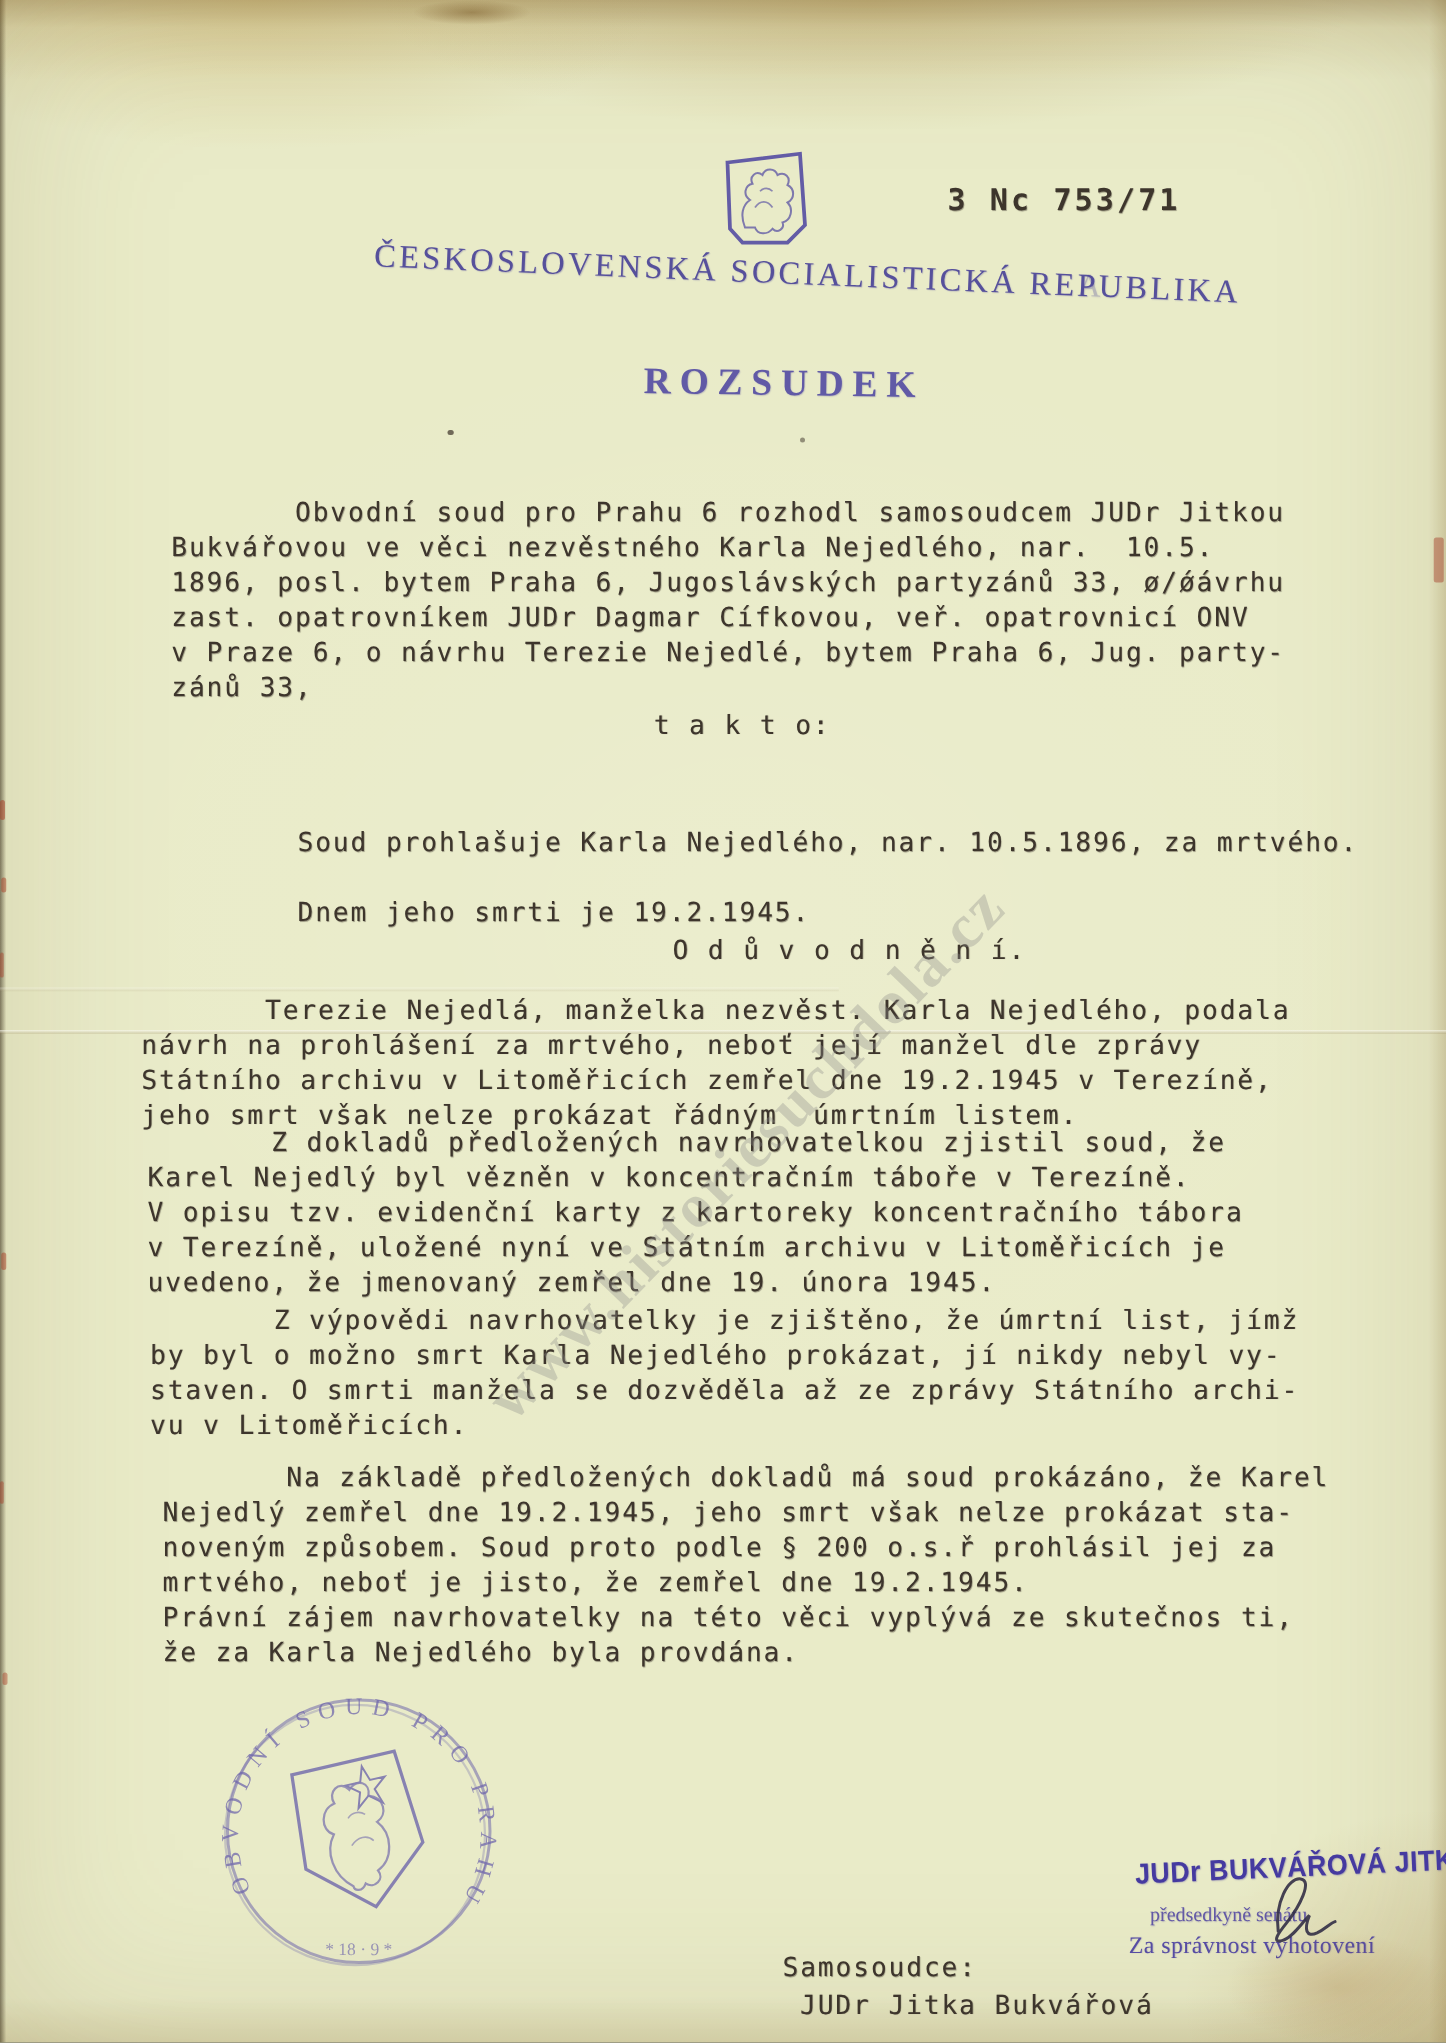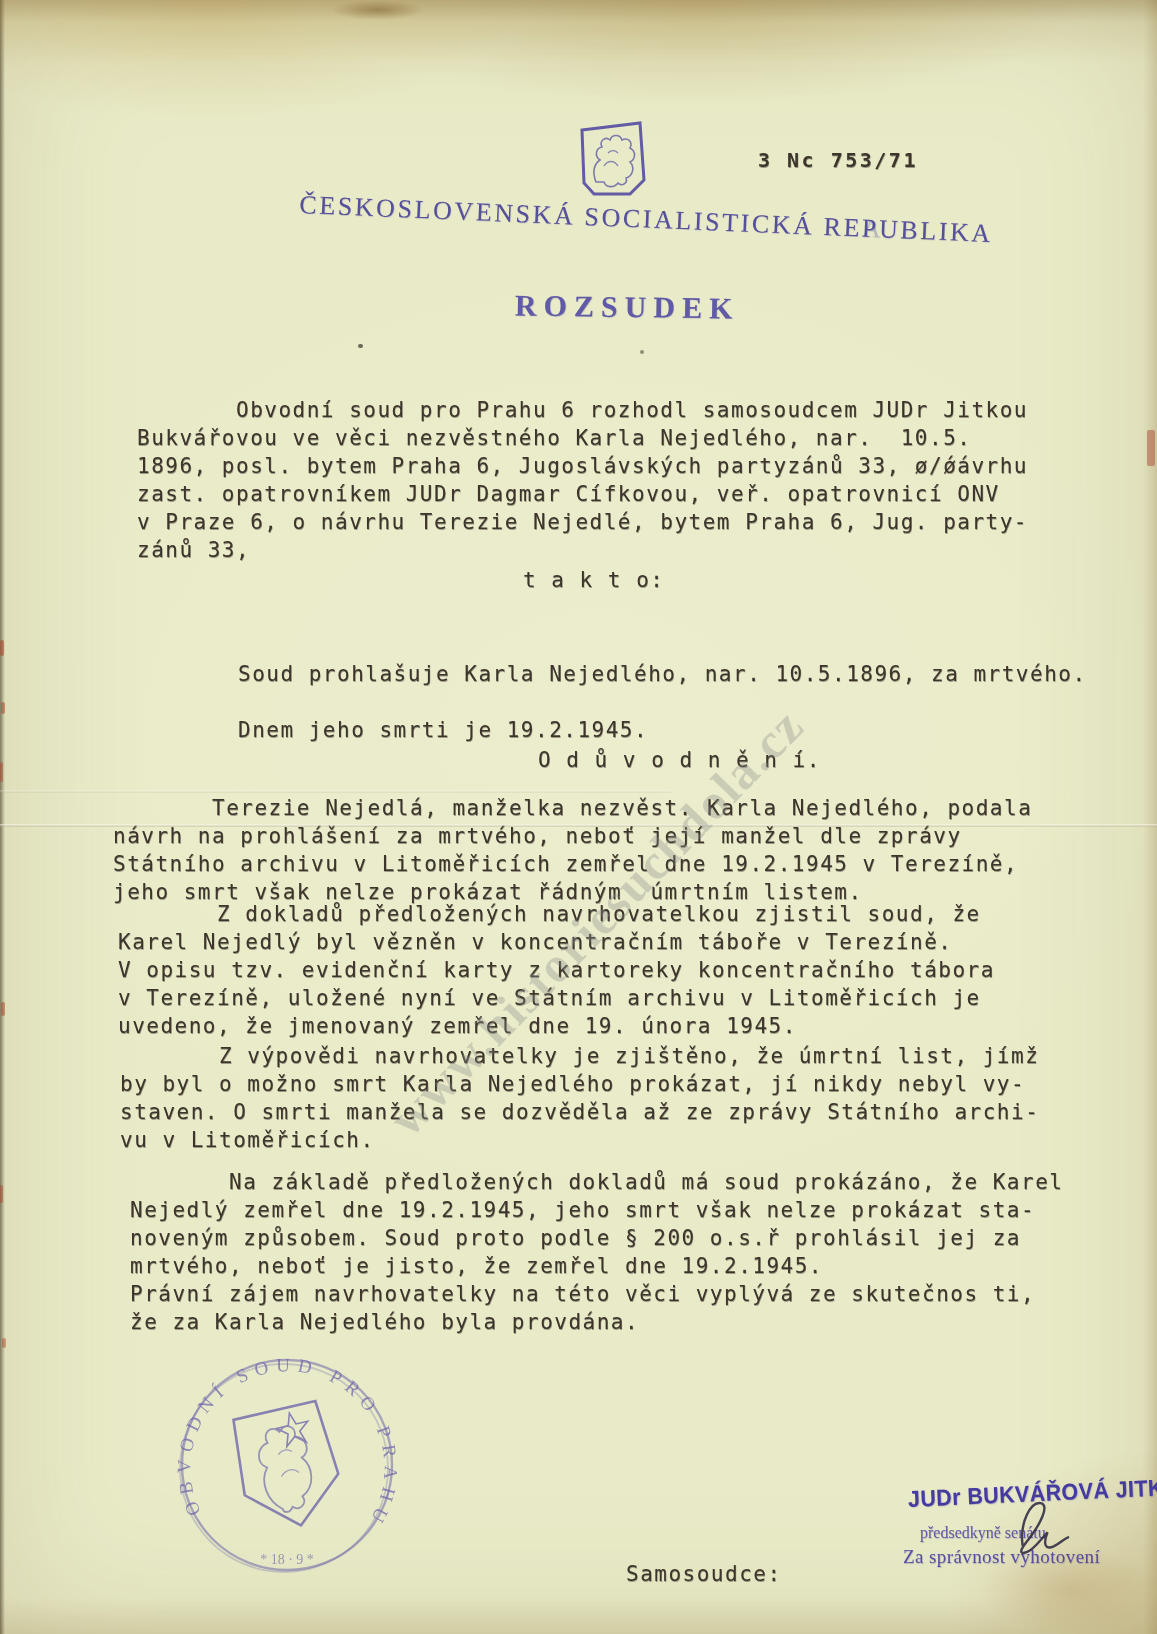--- a/index.html
+++ b/index.html
@@ -60,21 +60,21 @@
   <div style="position:absolute;left:578px;top:120px;">
     <svg width="70" height="80" viewBox="0 0 70 80">
       <g stroke="#4c43a0" fill="none" opacity="0.85">
         <path d="M4,10 L62,3 L66,60 L52,74 L16,74 L6,63 Z" stroke-width="3"></path>
         <path d="M18,62 C14,52 16,44 22,40 C16,36 18,28 24,27 C21,21 27,16 32,20 C34,14 42,14 44,20 C50,17 55,22 52,28 C58,31 58,39 52,42 C57,47 55,56 48,58 C50,63 44,67 40,63 C36,68 28,68 26,62 Z" stroke-width="1.6" opacity="0.8"></path>
         <path d="M26,46 C30,40 36,40 40,46 M30,33 C33,30 37,30 40,33" stroke-width="1.4" opacity="0.7"></path>
       </g>
     </svg>
   </div>
 
-  <pre class="typed bold" style="left:758px;top:146px;font-size:20px;letter-spacing:2.5px;text-align:center;">3 Nc 753/71</pre>
+  <pre class="typed bold" style="left:758px;top:146px;font-size:24px;letter-spacing:2.5px;text-align:center;">3 Nc 753/71</pre>
 
   <p class="stamp-text country" style="left:300px;top:190px;">ČESKOSLOVENSKÁ SOCIALISTICKÁ REPUBLIKA</p>
   <p class="stamp-text country-ghost" style="left:862px;top:214px;">A</p>
 
   <p class="stamp-text rozsudek" style="left:515px;top:290px;">ROZSUDEK</p>
 
   <pre class="typed" style="left:137px;top:396px;">       Obvodní soud pro Prahu 6 rozhodl samosoudcem JUDr Jitkou
 Bukvářovou ve věci nezvěstného Karla Nejedlého, nar.  10.5.
 1896, posl. bytem Praha 6, Jugoslávských partyzánů 33, ø/ǿávrhu
 zast. opatrovníkem JUDr Dagmar Cífkovou, veř. opatrovnicí ONV
@@ -97,20 +97,21 @@
 by byl o možno smrt Karla Nejedlého prokázat, jí nikdy nebyl vy-
 staven. O smrti manžela se dozvěděla až ze zprávy Státního archi-
 vu v Litoměřicích.</pre>
   <pre class="typed" style="left:130px;top:1168px;">       Na základě předložených dokladů má soud prokázáno, že Karel
 Nejedlý zemřel dne 19.2.1945, jeho smrt však nelze prokázat sta-
 noveným způsobem. Soud proto podle § 200 o.s.ř prohlásil jej za
 mrtvého, neboť je jisto, že zemřel dne 19.2.1945.
 Právní zájem navrhovatelky na této věci vyplývá ze skutečnos ti,
 že za Karla Nejedlého byla provdána.</pre>
   <pre class="typed" style="left:626px;top:1560px;">Samosoudce:</pre>
+  <pre class="typed" style="left:640px;top:1590px;">JUDr Jitka Bukvářová</pre>
 
   <div style="position:absolute;left:170px;top:1348px;z-index:20;opacity:0.82;">
     <svg width="235" height="235" viewBox="0 0 235 235">
       <defs>
         <path id="ringPath" d="M 33,168 A 97,97 0 1 1 202,168"></path>
       </defs>
       <g stroke="#564ba6" fill="none">
         <circle cx="117" cy="117" r="105" stroke-width="2.4" opacity="0.55"></circle>
         <circle cx="114" cy="120" r="104" stroke-width="1.8" opacity="0.30"></circle>
       </g>

